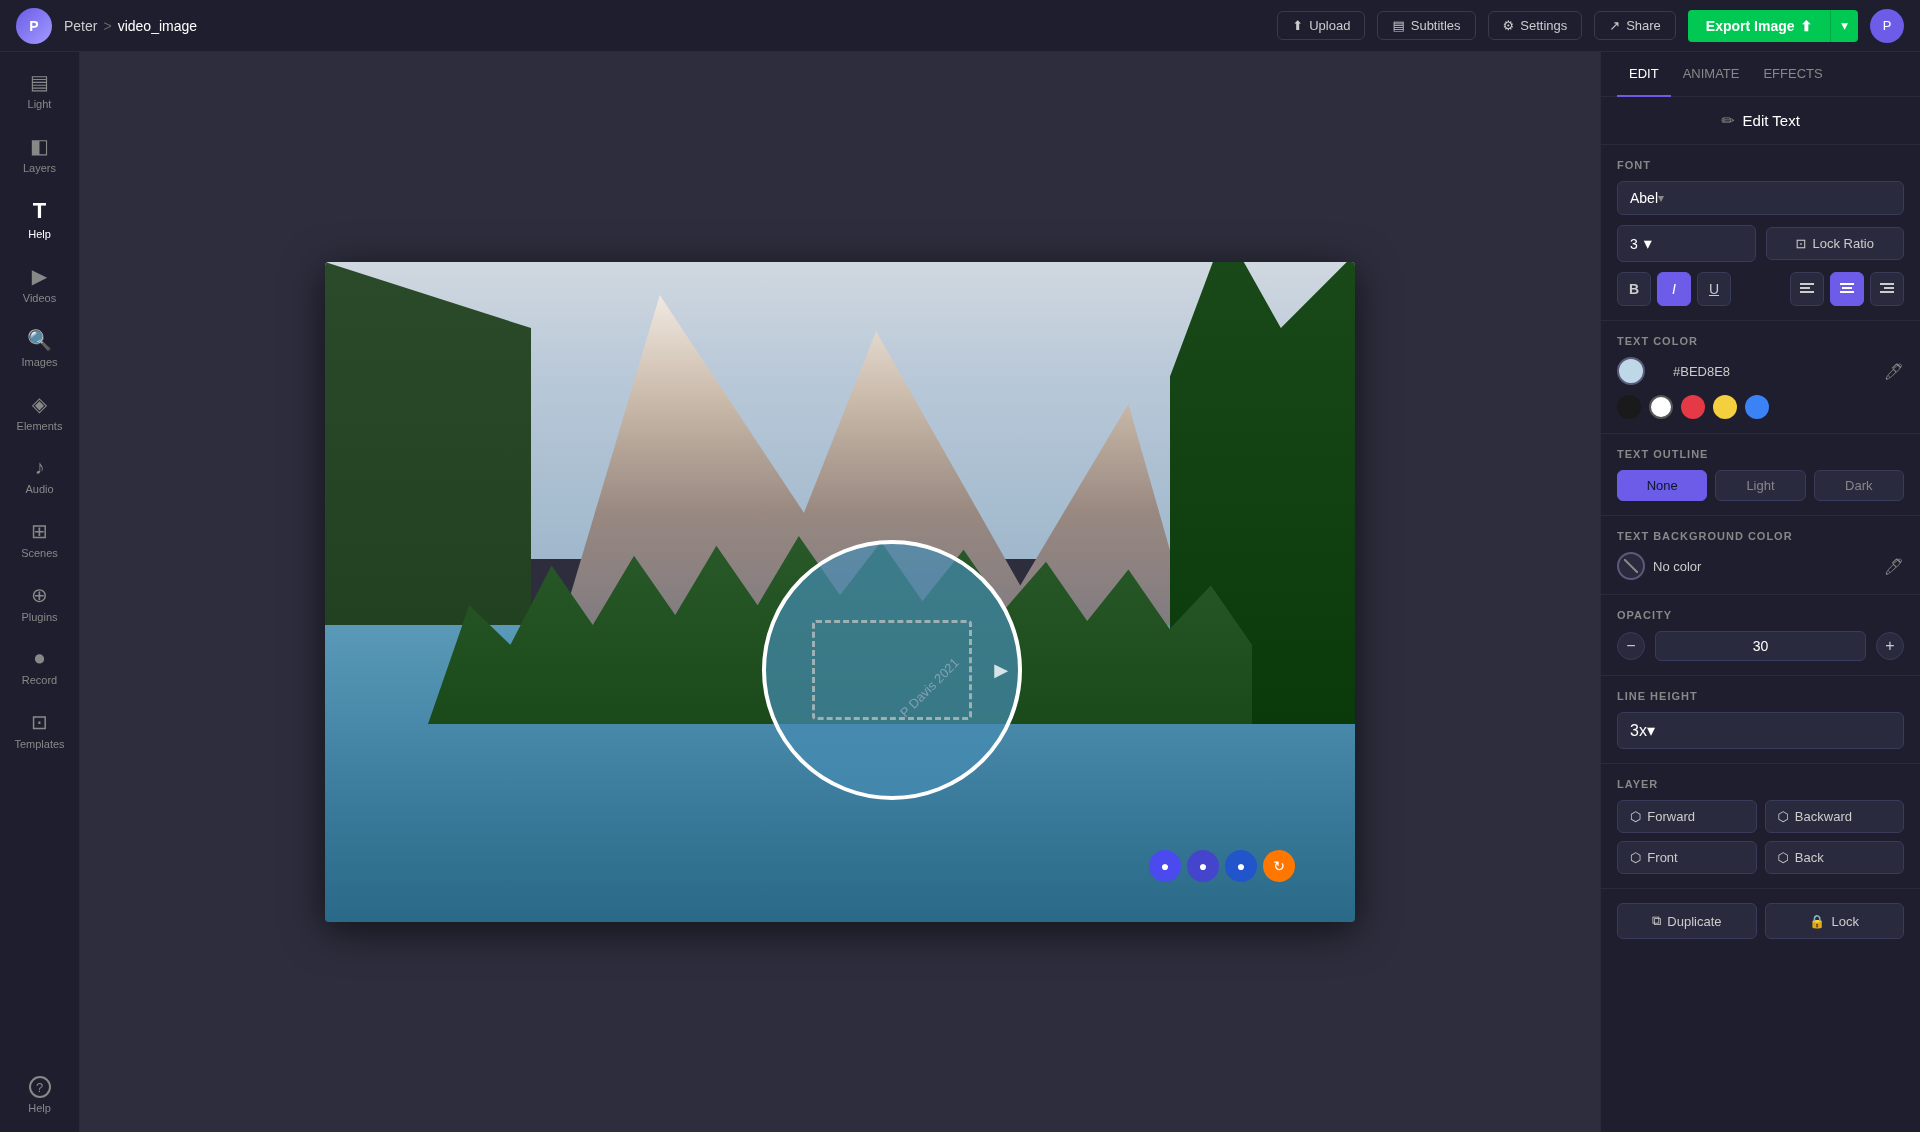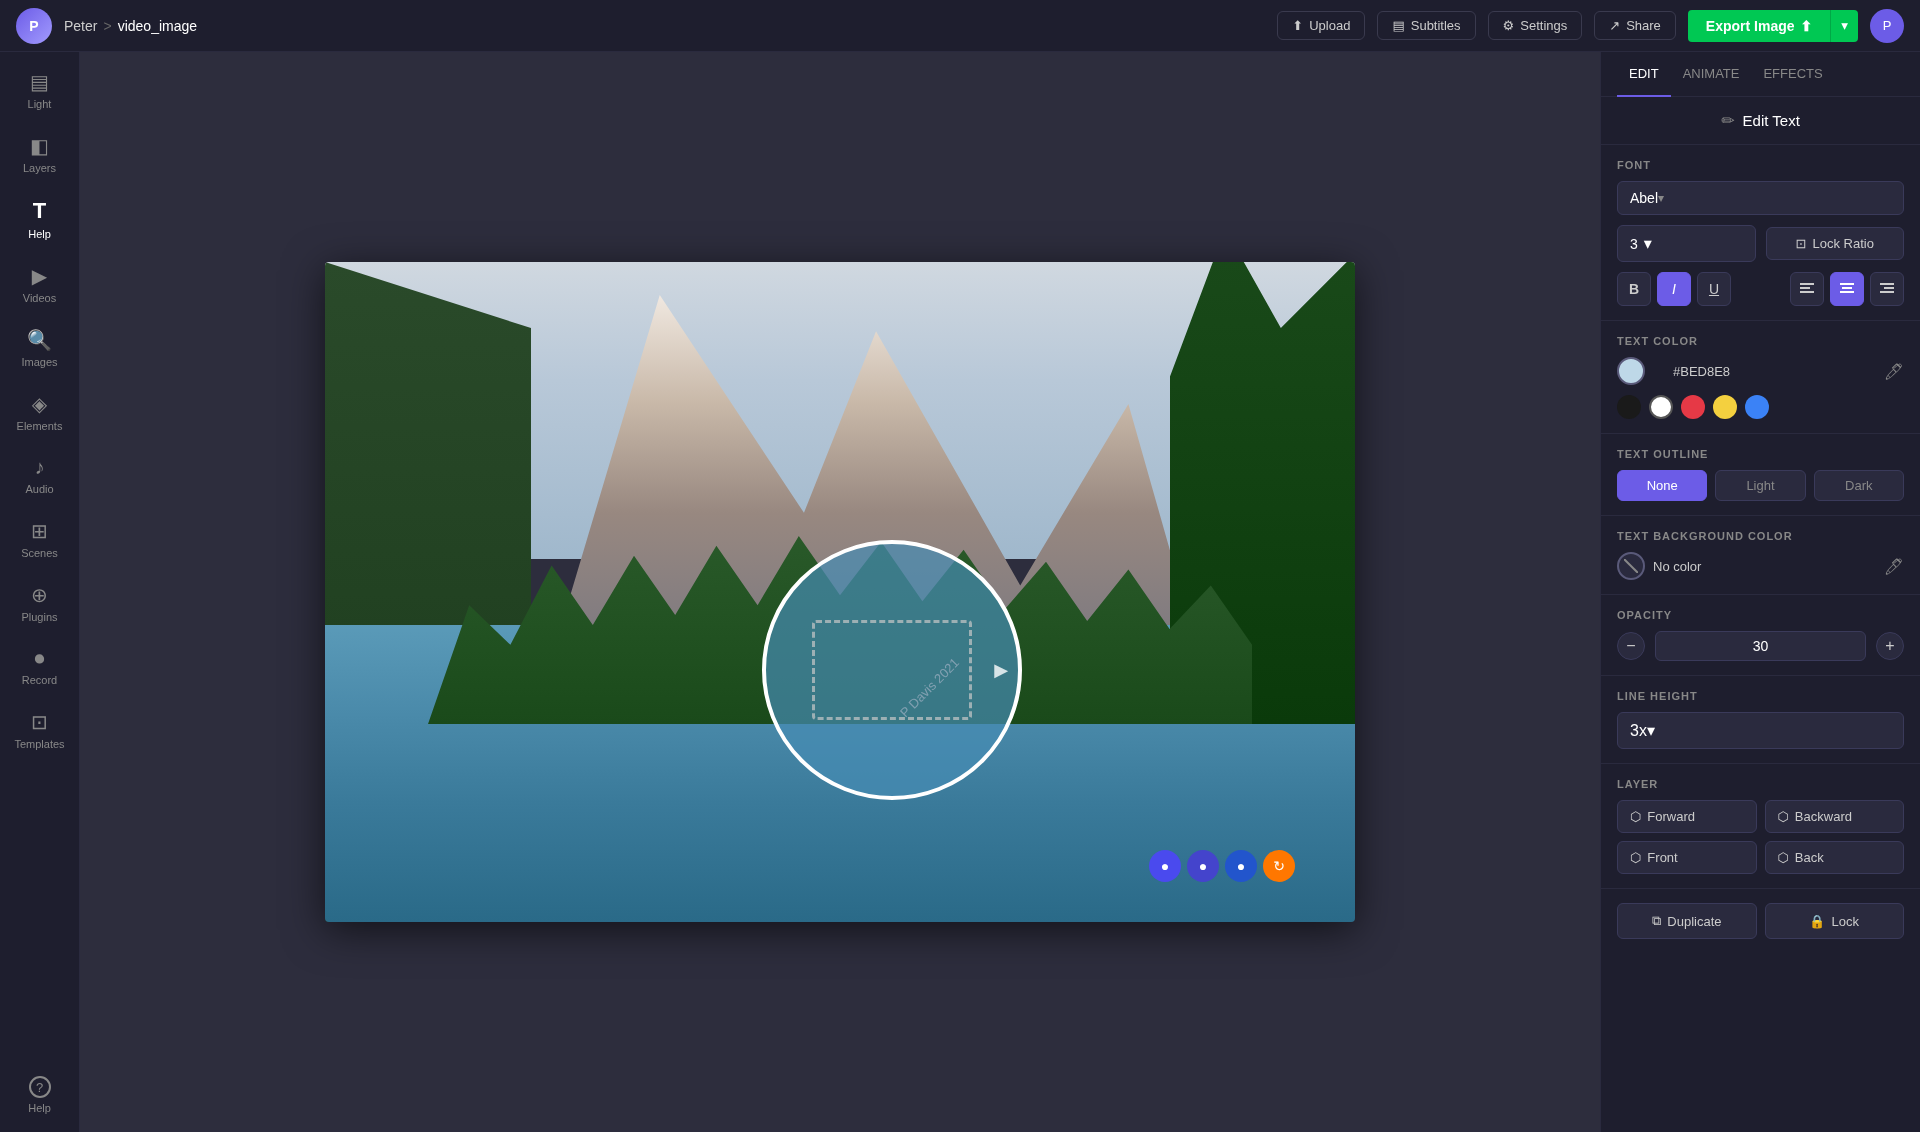--- a/index.html
+++ b/index.html
@@ -284,21 +284,21 @@
     .outline-row {
       display: flex; gap: 8px;
     }
     .outline-btn {
       flex: 1; padding: 7px; border-radius: 6px;
       border: 1px solid #3a3a5a; background: #2a2a3e;
       color: #888; font-size: 13px; cursor: pointer;
       text-align: center;
     }
     .outline-btn.active {
-      background: #6c5ce7; border-color: #6c5ce7; color: #ffffff;
+      background: #6c5ce7; border-color: #6c5ce7; color: #0f172a;
     }
 
     
     .no-color-row {
       display: flex; align-items: center; gap: 8px;
     }
     .no-color-swatch {
       width: 28px; height: 28px; border-radius: 50%;
       background: #2a2a3e; border: 2px solid #5a5a7a;
       display: flex; align-items: center; justify-content: center;

